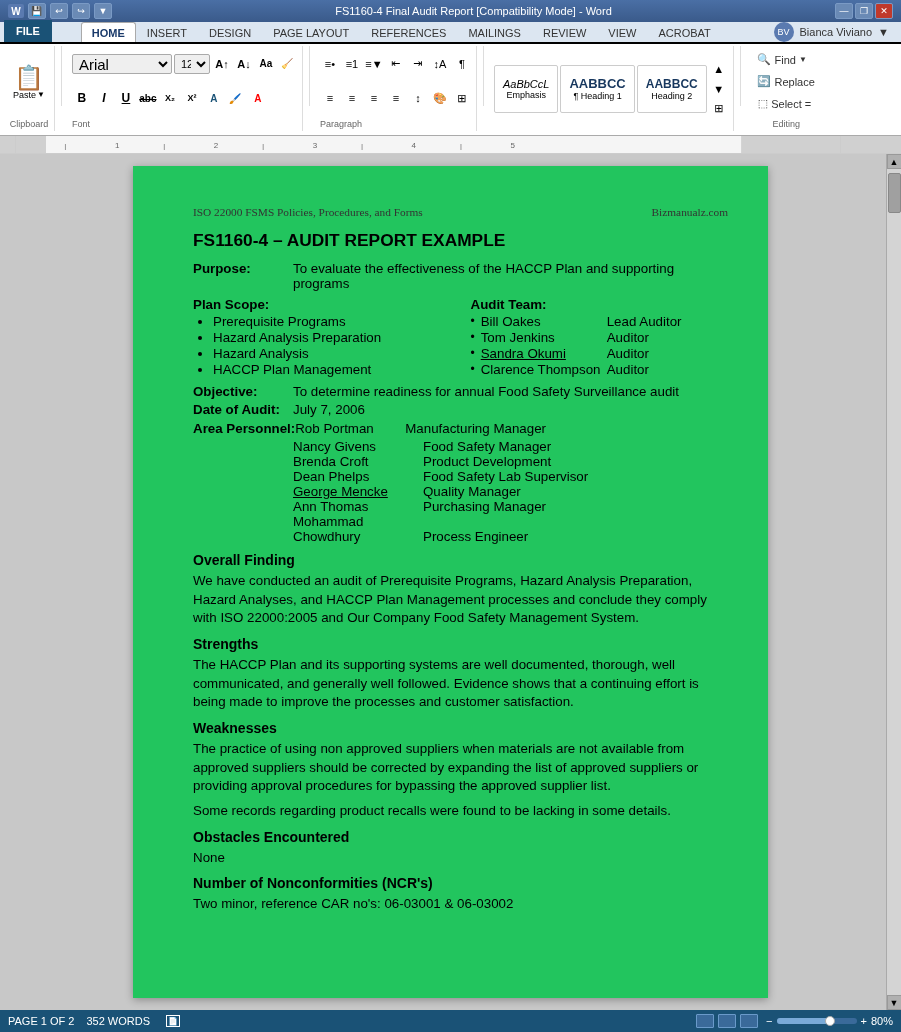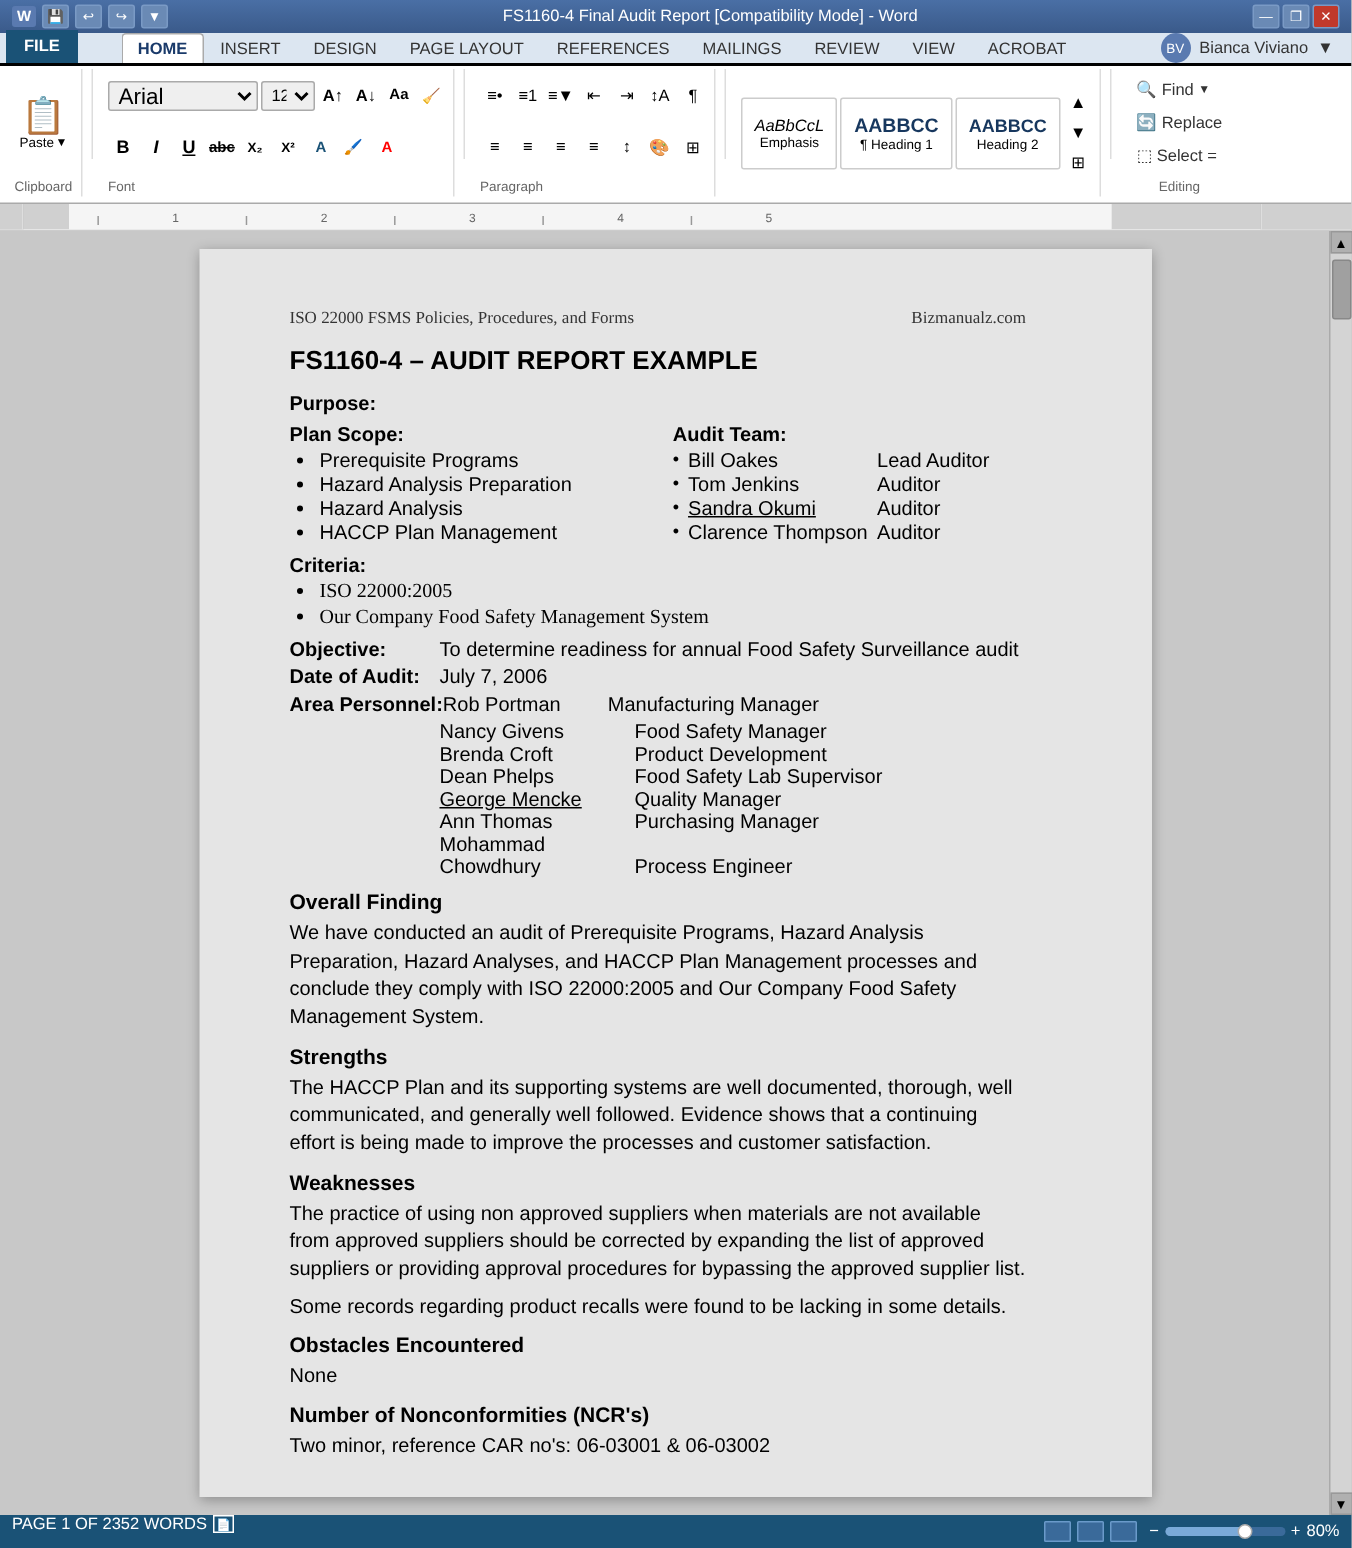--- a/index.html
+++ b/index.html
@@ -211,23 +211,23 @@
       overflow: hidden;
       display: flex;
       justify-content: center;
       padding: 12px 0;
     }
 
     
     .page {
       width: 635px;
       min-height: 820px;
-      background: #e5e5e5;
+      background: #22c55e;
       box-shadow: 0 2px 8px rgba(0,0,0,0.3);
-      padding: 40px 84px 40px 60px;
+      padding: 40px 40px 40px 60px;
       font-family: 'Times New Roman', Times, serif;
       font-size: 10pt;
       position: relative;
     }
 
     .page-header {
       display: flex;
       justify-content: space-between;
       font-size: 8.5pt;
       color: #333;
@@ -283,24 +283,25 @@
     .personnel-title { }
 
     .section-heading { font-weight: bold; font-family: Arial, sans-serif; font-size: 10.5pt; margin: 8px 0 4px; }
     .section-body { font-family: Arial, sans-serif; font-size: 10pt; line-height: 1.4; margin-bottom: 6px; }
 
     
     .status-bar {
       height: 22px;
       background: #1a5276;
       display: flex;
+      align-items: center;
       padding: 0 8px;
       color: white;
       font-size: 11px;
-      gap: 0;
+      gap: 12px;
       position: absolute;
       bottom: 0;
       left: 0;
       right: 0;
     }
     .status-right { margin-left: auto; display: flex; align-items: center; gap: 8px; }
     .zoom-slider { display: flex; align-items: center; gap: 4px; }
 
     .separator { width: 1px; height: 60px; background: #ddd; margin: 0 2px; }
 
@@ -522,20 +523,21 @@
         <span>ISO 22000 FSMS Policies, Procedures, and Forms</span>
         <span>Bizmanualz.com</span>
       </div>
 
       <div class="doc-title">FS1160-4 – AUDIT REPORT EXAMPLE</div>
 
 
 
       <div class="field-row">
         <span class="field-label">Purpose:</span>
+        <span class="field-value">To evaluate the effectiveness of the HACCP Plan and supporting programs</span>
       </div>
 
       <div class="two-col" style="margin-top:6px;">
         <div class="col-half">
           <div class="col-label">Plan Scope:</div>
           <ul class="bullet-list">
             <li>Prerequisite Programs</li>
             <li>Hazard Analysis Preparation</li>
             <li>Hazard Analysis</li>
             <li>HACCP Plan Management</li>
@@ -559,27 +561,20 @@
             <span class="team-role">Auditor</span>
           </div>
           <div class="audit-team-item">
             <span class="small-icon">•</span>
             <span class="team-name">Clarence Thompson</span>
             <span class="team-role">Auditor</span>
           </div>
         </div>
       </div>
 
-      <div class="criteria-section">
-        <div class="section-label">Criteria:</div>
-        <ul class="bullet-list">
-          <li>ISO 22000:2005</li>
-          <li>Our Company Food Safety Management System</li>
-        </ul>
-      </div>
 
       <div class="field-row">
         <span class="field-label">Objective:</span>
         <span class="field-value">To determine readiness for annual Food Safety Surveillance audit</span>
       </div>
 
       <div class="field-row">
         <span class="field-label">Date of Audit:</span>
         <span class="field-value">July 7, 2006</span>
       </div>

